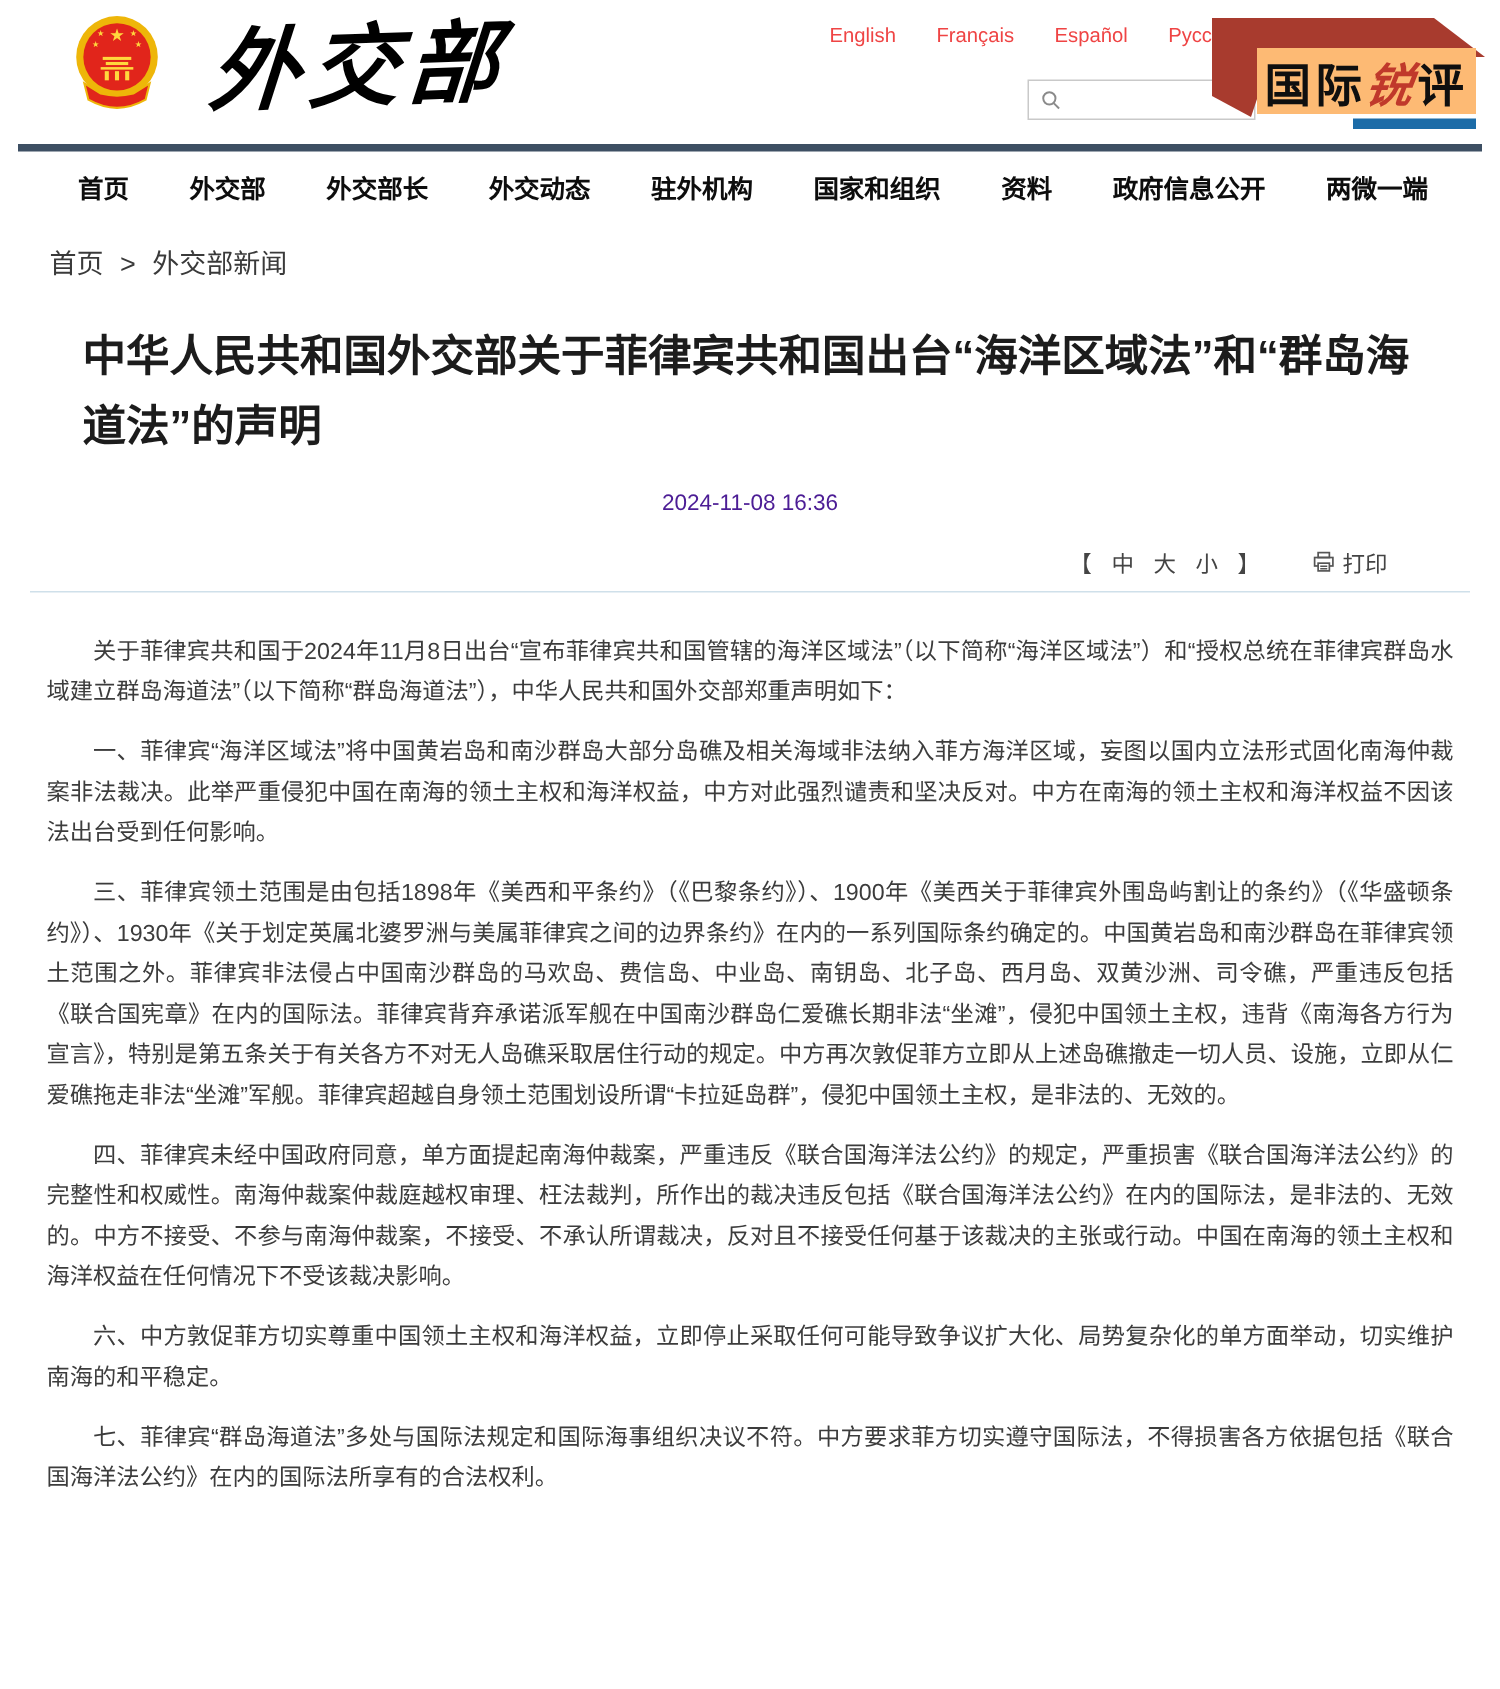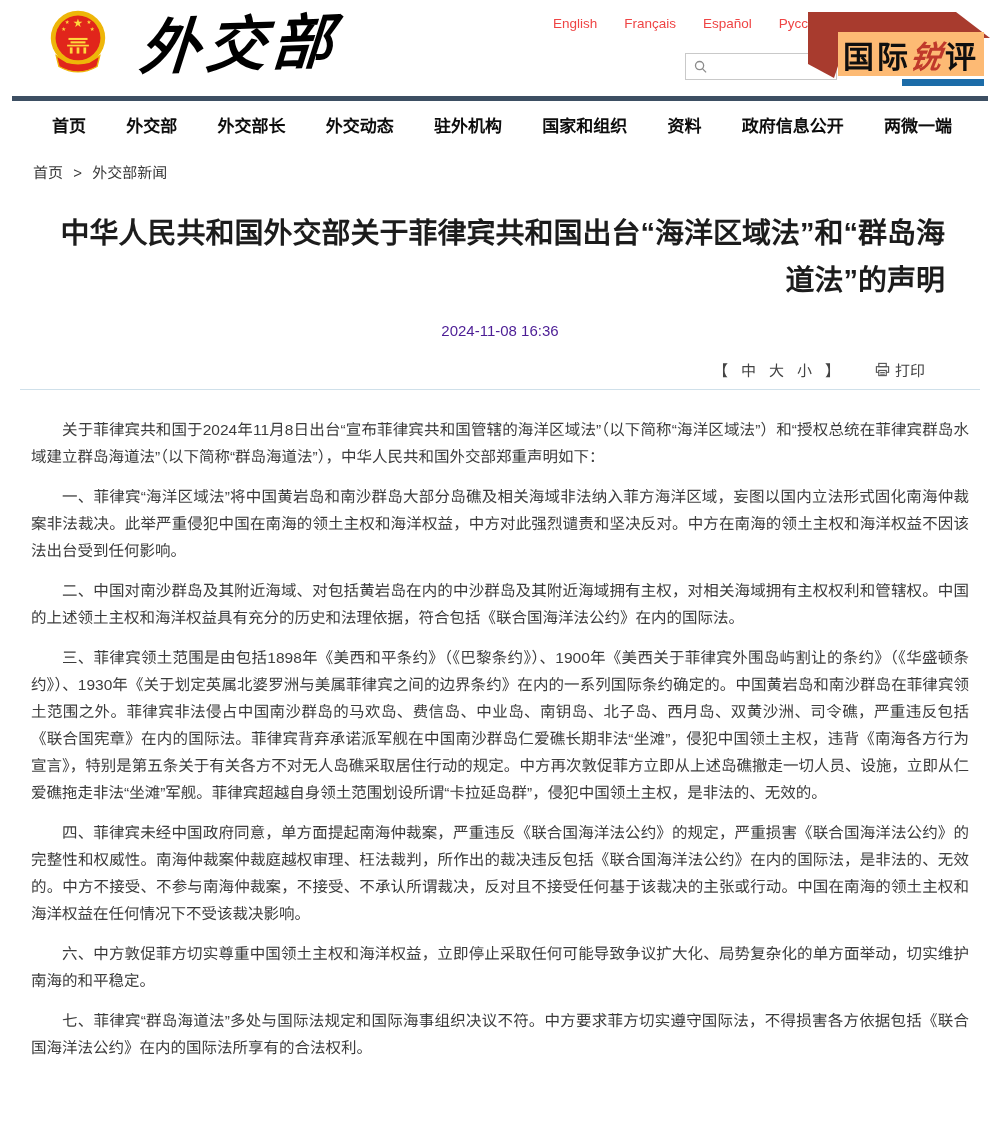--- a/index.html
+++ b/index.html
@@ -27,27 +27,27 @@
                  letter-spacing:3px; color:#0f0f0f; }
   .badge-label .red { color:#c0392b; font-style:italic; transform:skewX(-8deg); }
   .badge-bluebar { position:absolute; right:8px; bottom:2px; width:82px; height:7px; background:#1c6ca8; }
 
   
   .navstrip { height:5px; background:#3d4f63; margin:0 12px; }
   .mainnav { display:flex; justify-content:space-between; align-items:center; padding:0 48px 0 52px; height:46px; }
   .mainnav a { font-size:17px; font-weight:700; color:#0d0d0d; text-decoration:none; cursor:pointer; white-space:nowrap; }
 
   
-  .breadcrumb { margin:14px 0 0 33px; font-size:15px; color:#3a3a3a; }
+  .breadcrumb { margin:14px 0 0 33px; font-size:18px; color:#3a3a3a; }
   .breadcrumb a { color:#3a3a3a; text-decoration:none; cursor:pointer; }
   .breadcrumb .sep { margin:0 6px; }
 
   
   .article { padding:0 31px; }
-  .article h1 { margin:28px 24px 0; font-size:29px; line-height:1.62; font-weight:700; color:#1c1c1c; text-align:right; }
+  .article h1 { margin:28px 24px 0; font-size:29px; line-height:1.62; font-weight:700; color:#1c1c1c; text-align:left; }
   .pubdate { margin-top:18px; text-align:center; font-size:15px; color:#4c1d95; }
   .toolbar { margin-top:20px; display:flex; justify-content:flex-end; align-items:center; gap:13px;
              font-size:15px; color:#444; padding-right:44px; }
   .toolbar .grp { display:flex; gap:13px; align-items:center; }
   .toolbar a { color:#444; text-decoration:none; cursor:pointer; }
   .toolbar .print { display:flex; align-items:center; gap:5px; margin-left:22px; }
   .rule { margin:9px -11px 0; border-top:1px solid #cfe0ea; }
 
   .body { margin-top:26px; font-size:15.5px; line-height:27px; color:#3c3c3c; text-align:justify; }
   .body p { text-indent:2em; margin-bottom:13px; }
@@ -150,20 +150,19 @@
         </svg>
         <span>打印</span>
       </a>
     </div>
 
     <div class="rule"></div>
 
     <div class="body">
       <p>关于菲律宾共和国于2024年11月8日出台“宣布菲律宾共和国管辖的海洋区域法”（以下简称“海洋区域法”）和“授权总统在菲律宾群岛水域建立群岛海道法”（以下简称“群岛海道法”），中华人民共和国外交部郑重声明如下：</p>
       <p>一、菲律宾“海洋区域法”将中国黄岩岛和南沙群岛大部分岛礁及相关海域非法纳入菲方海洋区域，妄图以国内立法形式固化南海仲裁案非法裁决。此举严重侵犯中国在南海的领土主权和海洋权益，中方对此强烈谴责和坚决反对。中方在南海的领土主权和海洋权益不因该法出台受到任何影响。</p>
-      <p>二、中国对南沙群岛及其附近海域、对包括黄岩岛在内的中沙群岛及其附近海域拥有主权，对相关海域拥有主权权利和管辖权。中国的上述领土主权和海洋权益具有充分的历史和法理依据，符合包括《联合国海洋法公约》在内的国际法。</p>
       <p>三、菲律宾领土范围是由包括1898年《美西和平条约》（《巴黎条约》）、1900年《美西关于菲律宾外围岛屿割让的条约》（《华盛顿条约》）、1930年《关于划定英属北婆罗洲与美属菲律宾之间的边界条约》在内的一系列国际条约确定的。中国黄岩岛和南沙群岛在菲律宾领土范围之外。菲律宾非法侵占中国南沙群岛的马欢岛、费信岛、中业岛、南钥岛、北子岛、西月岛、双黄沙洲、司令礁，严重违反包括《联合国宪章》在内的国际法。菲律宾背弃承诺派军舰在中国南沙群岛仁爱礁长期非法“坐滩”，侵犯中国领土主权，违背《南海各方行为宣言》，特别是第五条关于有关各方不对无人岛礁采取居住行动的规定。中方再次敦促菲方立即从上述岛礁撤走一切人员、设施，立即从仁爱礁拖走非法“坐滩”军舰。菲律宾超越自身领土范围划设所谓“卡拉延岛群”，侵犯中国领土主权，是非法的、无效的。</p>
       <p>四、菲律宾未经中国政府同意，单方面提起南海仲裁案，严重违反《联合国海洋法公约》的规定，严重损害《联合国海洋法公约》的完整性和权威性。南海仲裁案仲裁庭越权审理、枉法裁判，所作出的裁决违反包括《联合国海洋法公约》在内的国际法，是非法的、无效的。中方不接受、不参与南海仲裁案，不接受、不承认所谓裁决，反对且不接受任何基于该裁决的主张或行动。中国在南海的领土主权和海洋权益在任何情况下不受该裁决影响。</p>
       <p>六、中方敦促菲方切实尊重中国领土主权和海洋权益，立即停止采取任何可能导致争议扩大化、局势复杂化的单方面举动，切实维护南海的和平稳定。</p>
       <p>七、菲律宾“群岛海道法”多处与国际法规定和国际海事组织决议不符。中方要求菲方切实遵守国际法，不得损害各方依据包括《联合国海洋法公约》在内的国际法所享有的合法权利。</p>
     </div>
   </main>
 </div>
 
 </body></html>

